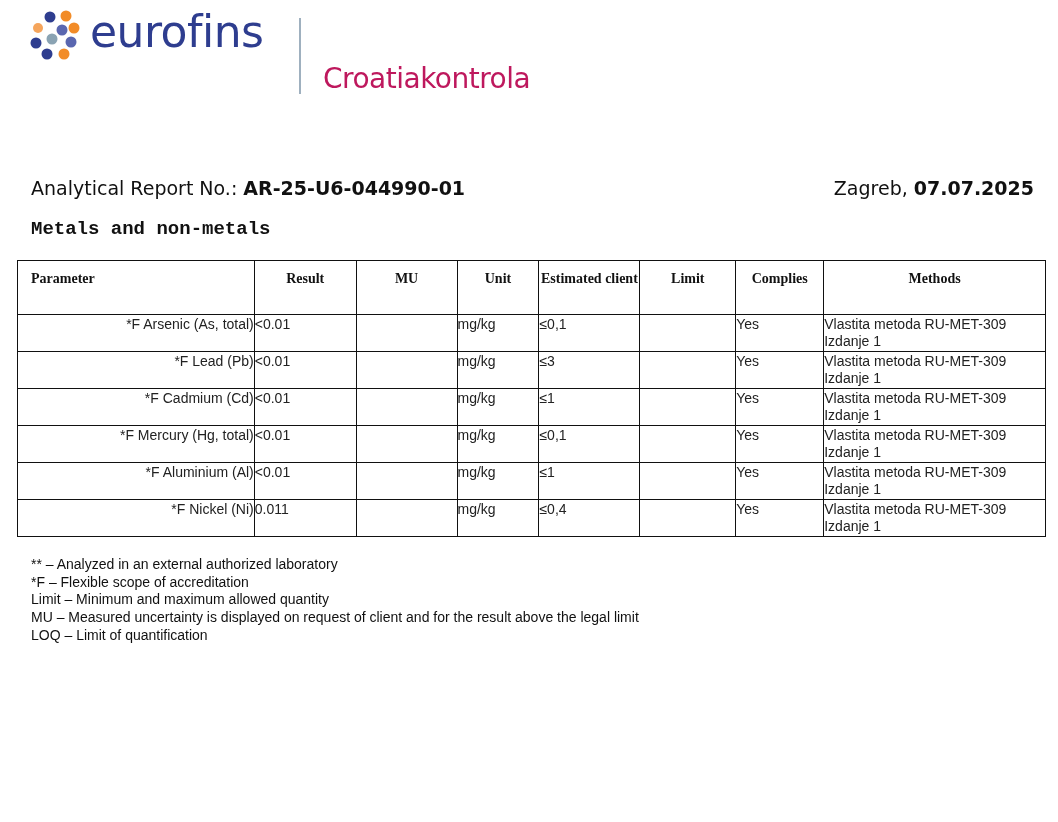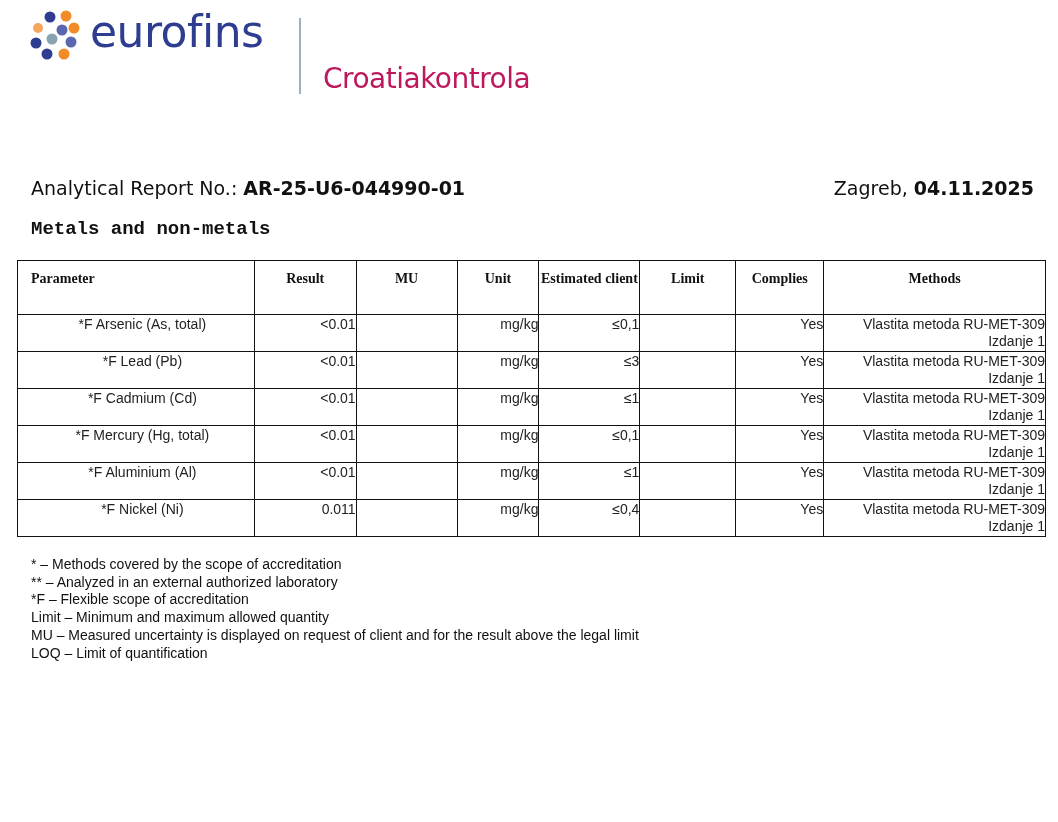--- a/index.html
+++ b/index.html
@@ -10,22 +10,22 @@
   .logo-sep { position:absolute; left:299px; top:18px; width:2px; height:76px; background:#9fb0bf; }
   .logo-sub { position:absolute; left:323px; top:62px; font-family:"DejaVu Sans", sans-serif; font-size:28px; color:#be185d; letter-spacing:-0.5px; white-space:nowrap; }
   .report-line { position:absolute; left:31px; top:177px; font-family:"DejaVu Sans", sans-serif; font-size:19px; white-space:nowrap; }
   .report-line b, .date-line b { font-weight:bold; }
   .date-line { position:absolute; right:24px; top:177px; font-family:"DejaVu Sans", sans-serif; font-size:19px; white-space:nowrap; }
   .section-title { position:absolute; left:31px; top:218px; font-family:Liberation Mono, monospace; font-size:19px; font-weight:bold; white-space:nowrap; }
   table.results { position:absolute; left:17px; top:260px; width:1029px; border-collapse:collapse; font-size:14px; }
   table.results th, table.results td { border:1px solid #111; vertical-align:top; padding:0; }
   table.results th { font-weight:bold; height:44px; padding-top:9px; line-height:17px; text-align:center;font-family:Liberation Serif, serif; }
   table.results th.left { text-align:left; padding-left:13px; }
-  table.results td { height:35px; color:#222; line-height:17px; padding-top:1px; text-align:right; }
-  table.results td.left { text-align:center; padding-left:13px; }
+  table.results td { height:35px; color:#222; line-height:17px; padding-top:1px; text-align:left; }
+  table.results td.left { text-align:right; padding-left:13px; }
   .remarks { position:absolute; left:31px; top:556px; font-size:14px; line-height:17.7px; color:#111; }
   .remarks .title { font-style:italic; }
 </style>
 </head>
 <body>
 
 <div class="logo">
   <svg class="logo-dots" viewBox="0 0 56 56">
     <circle cx="20" cy="9" r="5.5" fill="#2e3d8f"></circle>
     <circle cx="36" cy="8" r="5.5" fill="#f28c28"></circle>
@@ -40,21 +40,21 @@
   </svg>
   <div class="logo-word">eurofins</div>
 </div>
 <div class="logo-sep"></div>
 <div class="logo-sub">Croatiakontrola</div>
 
 <div class="report-line">
   <span>Analytical Report No.: </span><b>AR-25-U6-044990-01</b>
 </div>
 <div class="date-line">
-  <span>Zagreb, </span><b>04.11.2025</b>
+  <span>Zagreb, </span><b>07.07.2025</b>
 </div>
 <div class="section-title">Metals and non-metals</div>
 
 <table class="results">
   <colgroup>
     <col style="width:237px">
       <col style="width:102px">
       <col style="width:101px">
       <col style="width:82px">
     <col style="width:101px">
@@ -150,19 +150,18 @@
       <td>Yes</td>
       <td>
           <div>Vlastita metoda RU-MET-309</div>
           <div>Izdanje 1</div>
         </td>
     </tr>
   </tbody>
 </table>
 
 <div class="remarks">
-  <div>* – Methods covered by the scope of accreditation</div>
   <div>** – Analyzed in an external authorized laboratory</div>
   <div>*F – Flexible scope of accreditation</div>
   <div>Limit – Minimum and maximum allowed quantity</div>
   <div>MU – Measured uncertainty is displayed on request of client and for the result above the legal limit</div>
   <div>LOQ – Limit of quantification</div>
 </div>
 
 </body></html>

